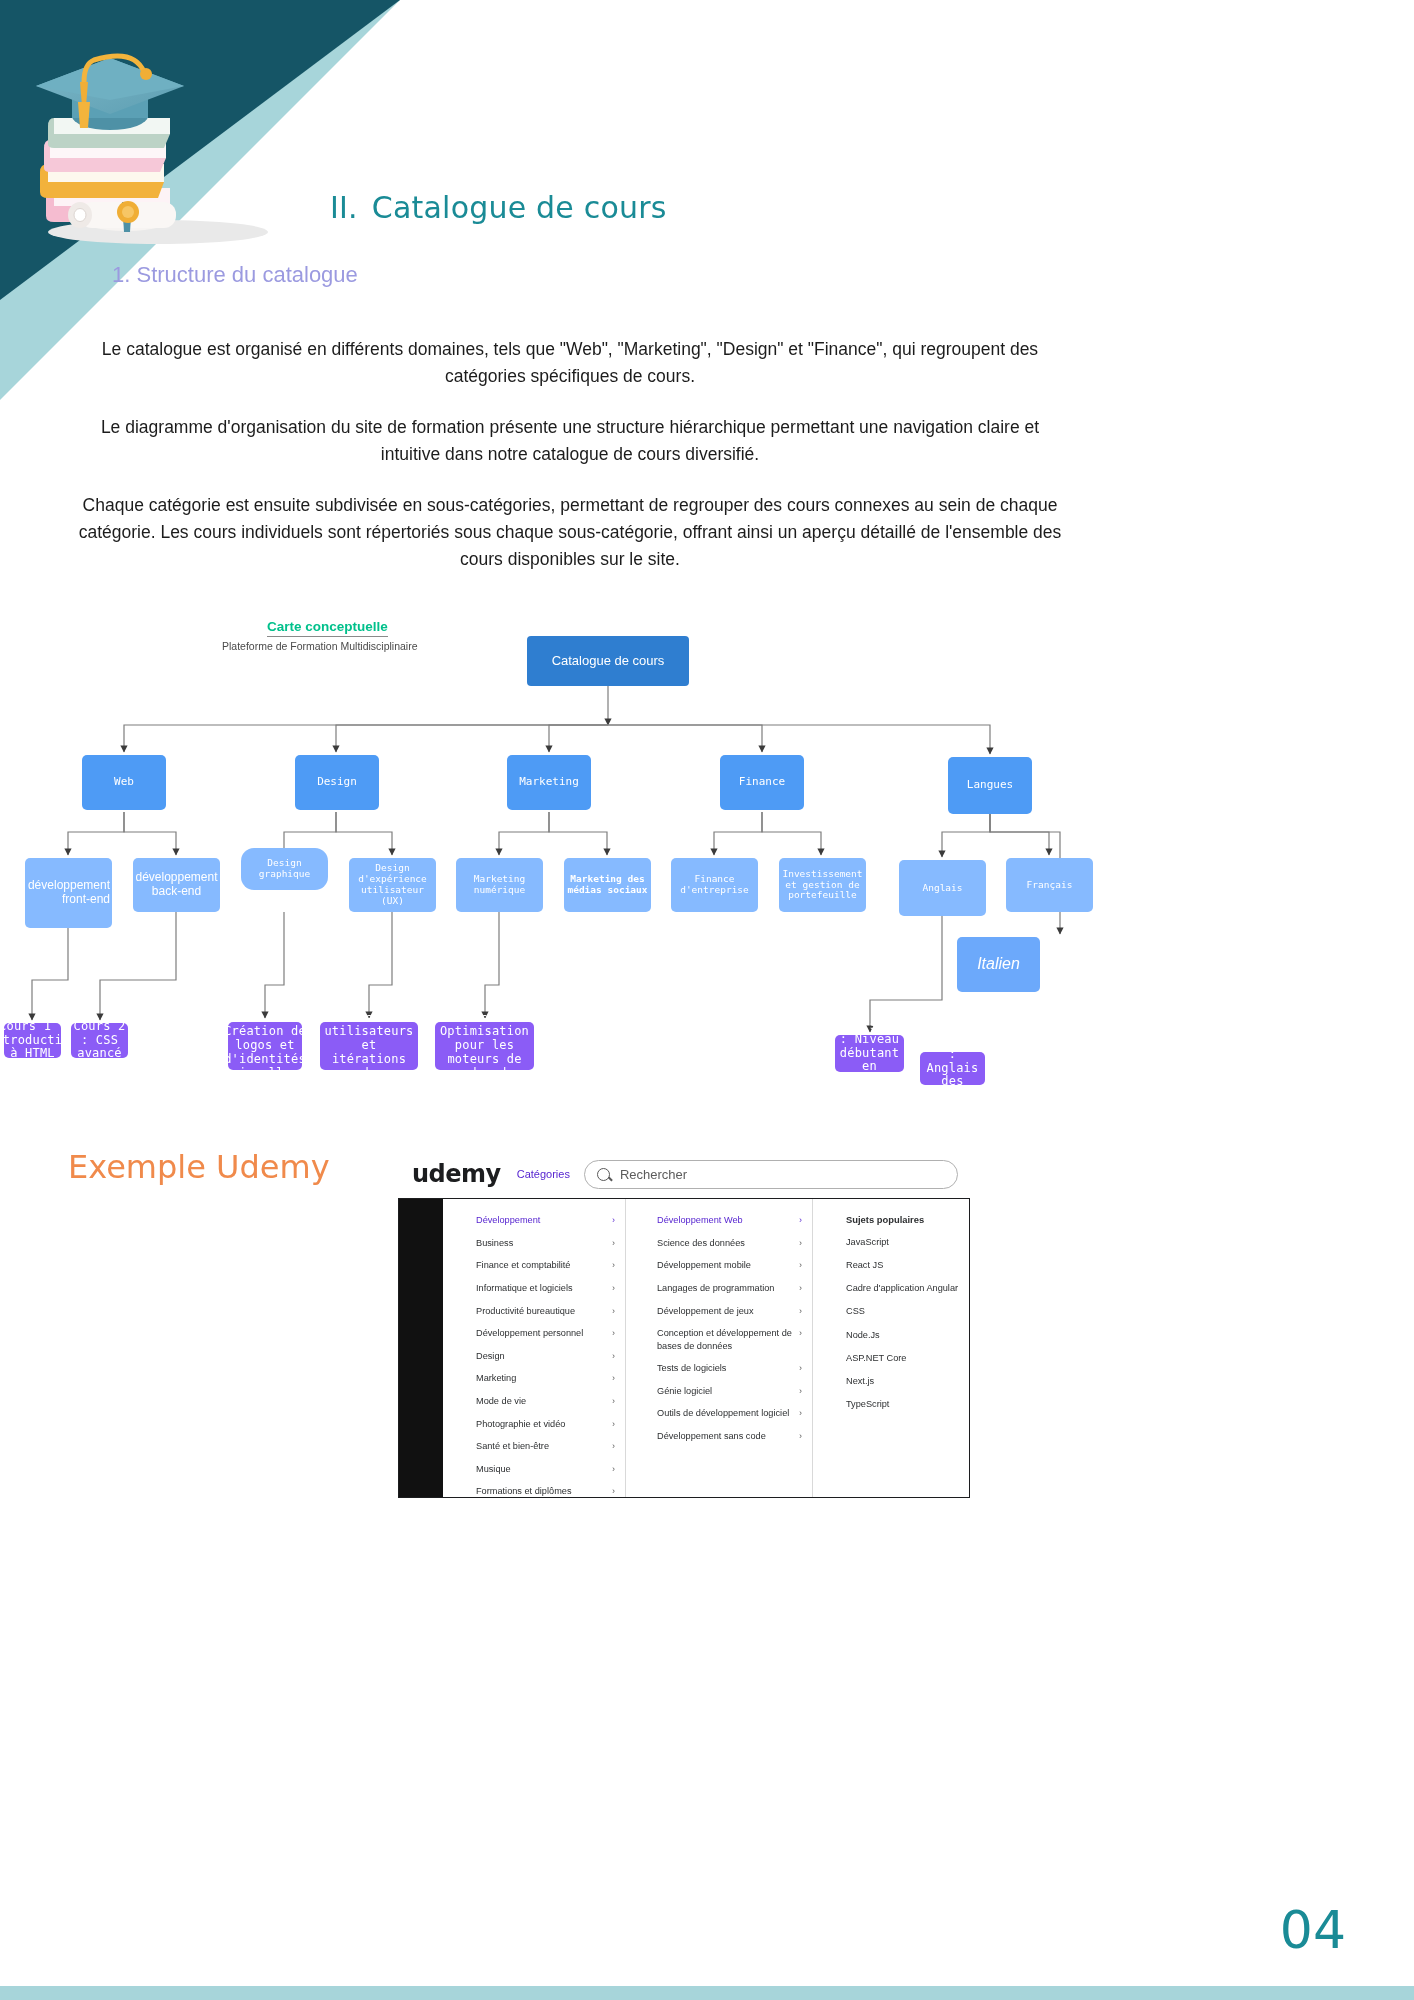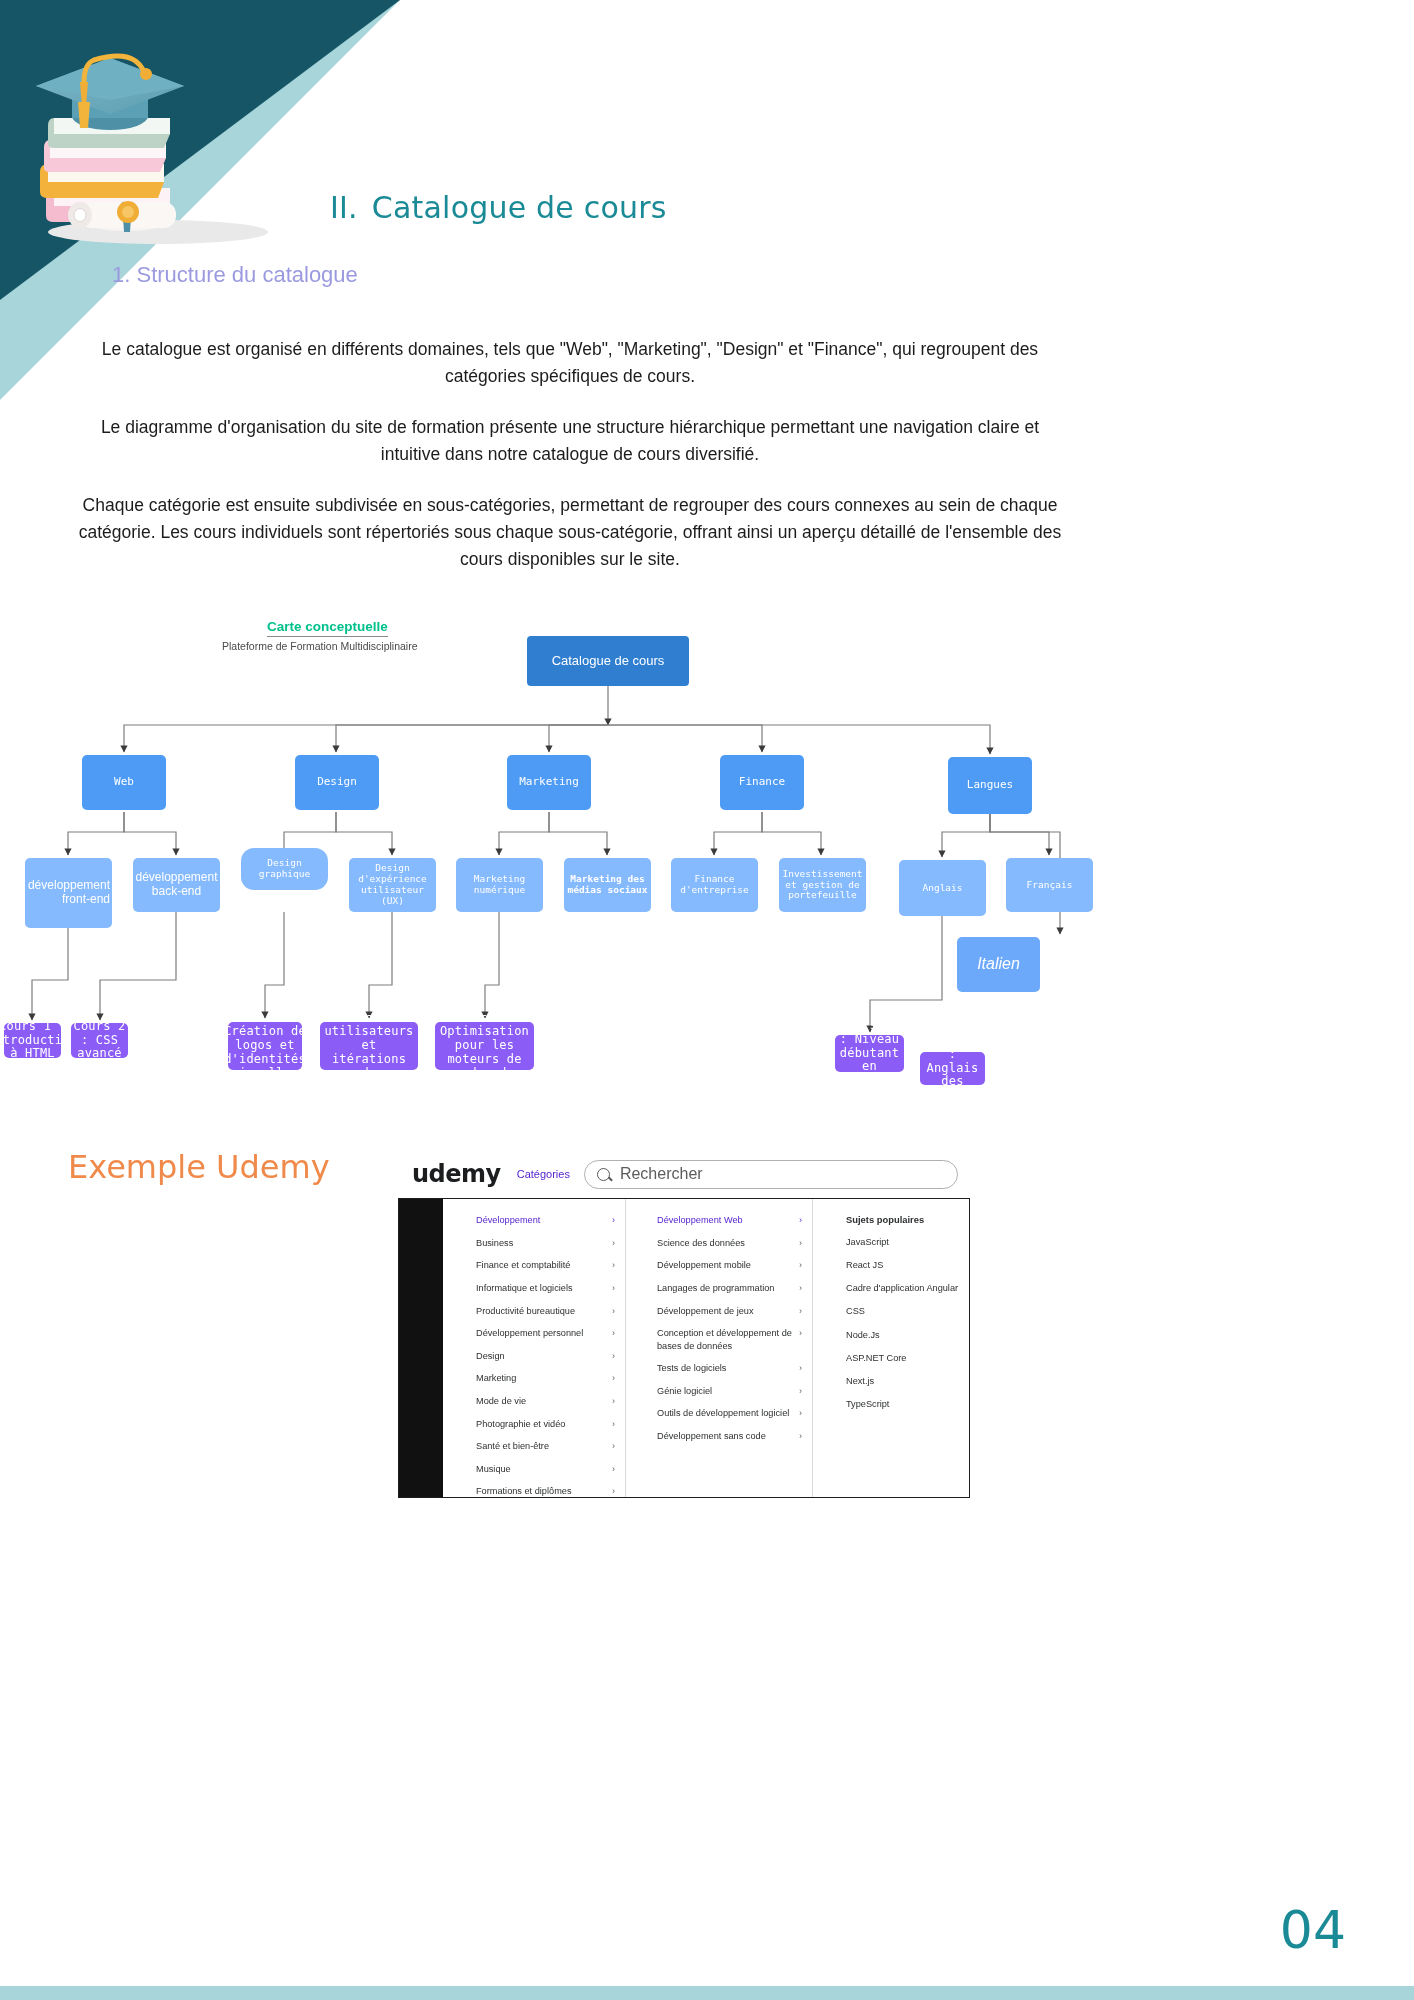--- a/index.html
+++ b/index.html
@@ -101,21 +101,21 @@
     font-family:"DejaVu Sans", sans-serif; font-weight:bold; font-size:24px;
     color:#1c1d1f; letter-spacing:-.5px; position:relative; margin-right:16px; margin-left:6px;
   }
   .u-cat { font-size:11px; color:#5624d0; margin-right:14px; font-family:"Liberation Sans", sans-serif; }
   .u-search {
     flex:1; height:29px; border:1px solid #b0b0b0; border-radius:16px;
     display:flex; align-items:center; padding:0 12px; background:#fff; margin-right:4px;
   }
   .u-search-icon { width:13px; height:13px; border:1.6px solid #595959; border-radius:50%; position:relative; margin-right:10px; flex:none; }
   .u-search-icon::after { content:""; position:absolute; width:5px; height:1.6px; background:#595959; transform:rotate(45deg); right:-4px; bottom:0px; }
-  .u-search-ph { font-size:16px; color:#5c5c5c; font-family:"Liberation Sans", sans-serif; }
+  .u-search-ph { font-size:13px; color:#5c5c5c; font-family:"Liberation Sans", sans-serif; }
 
   .u-panel { position:relative; height:300px; border:1px solid #1c1d1f; display:flex; background:#fff; }
   .u-black { width:44px; background:#111; flex:none; }
   .u-col { padding:10px 0 6px 0; border-right:1px solid #d9d9d9;margin-left:21px; }
   .u-col1 { width:162px; padding-left:12px; }
   .u-col2 { width:166px; padding-left:10px; }
   .u-col3 { width:auto; flex:1; padding-left:12px; border-right:none; }
   .u-item {
     display:flex; align-items:flex-start; justify-content:space-between;
     font-size:9.2px; color:#2d2f31; padding:5.1px 10px 5.1px 0;

